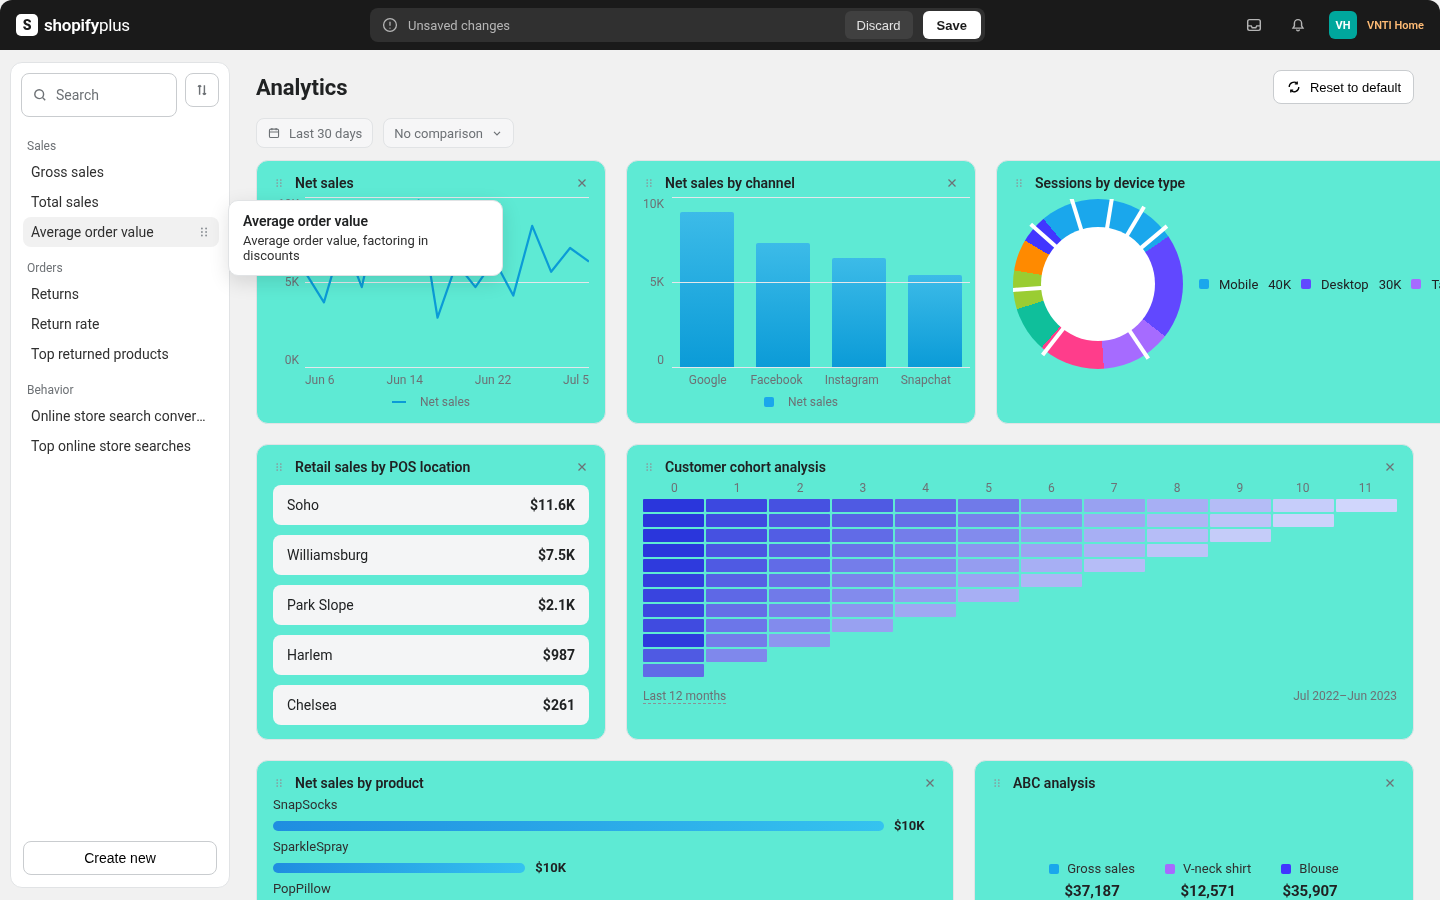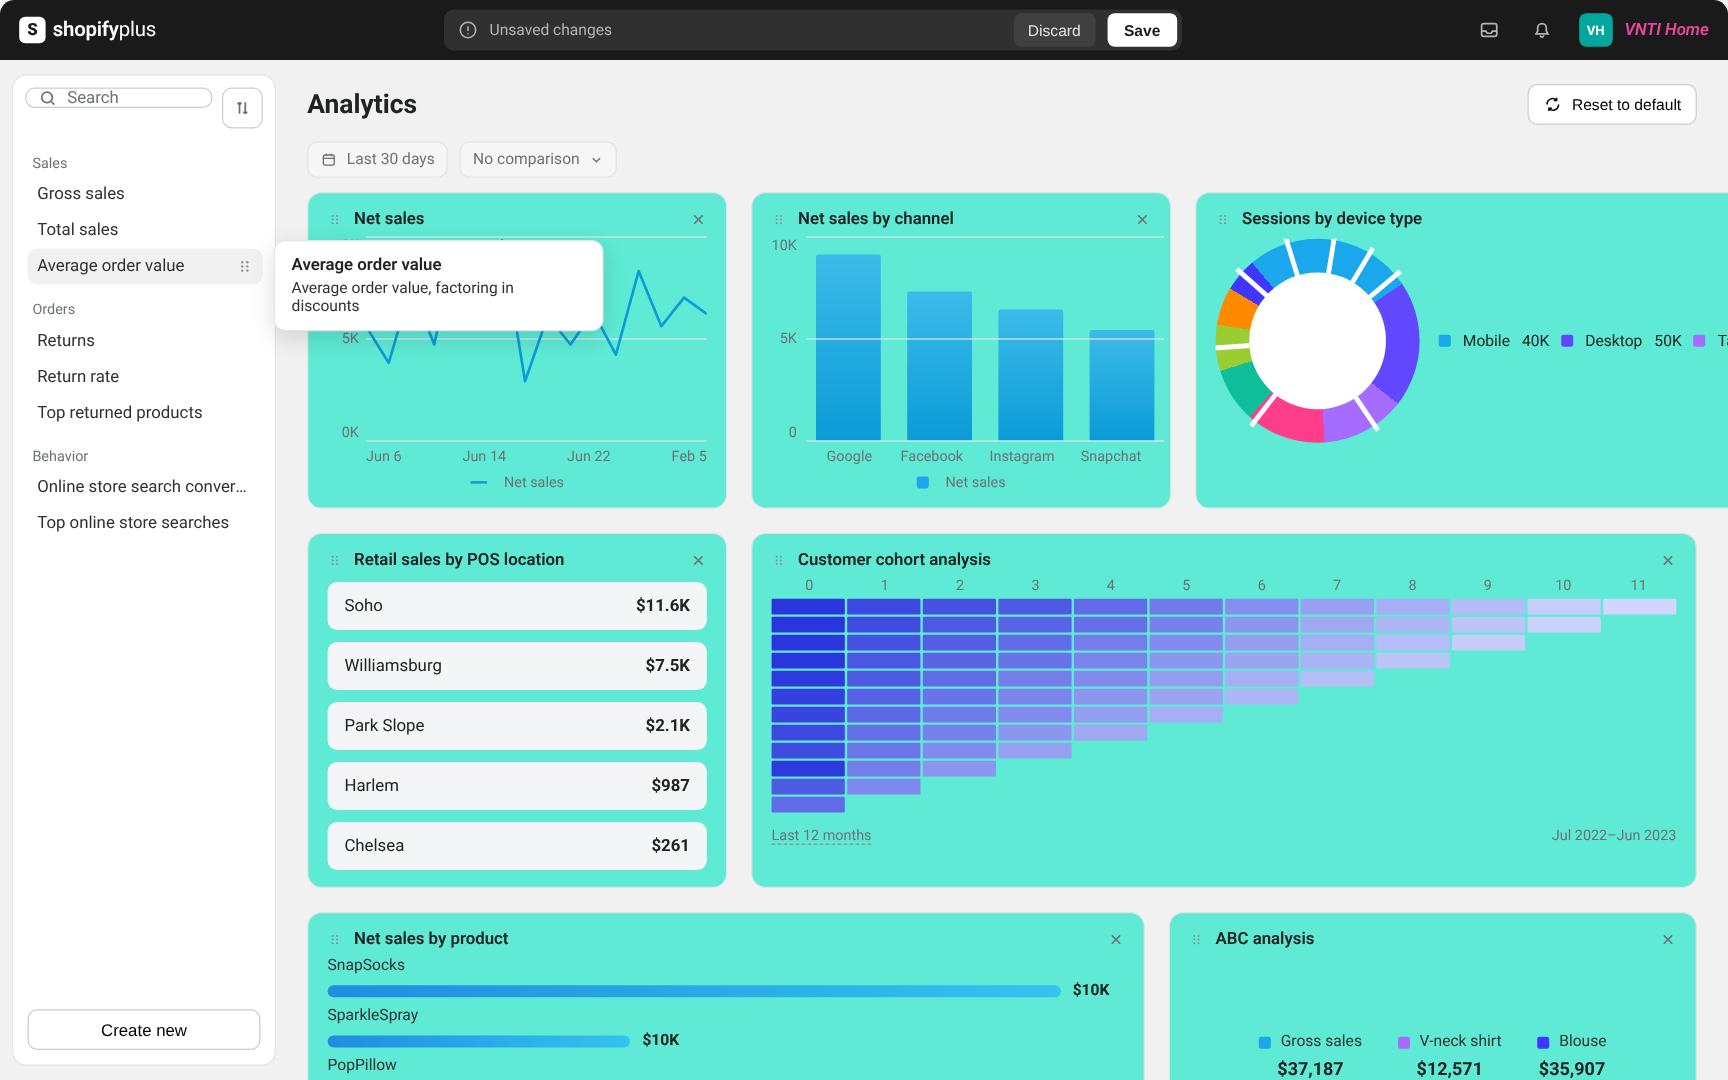--- a/index.html
+++ b/index.html
@@ -12,28 +12,28 @@
   .logo-badge { width: 22px; height: 22px; background: #fff; border-radius: 5px; display: flex; align-items: center; justify-content: center; color: #1a1a1a; font-weight: 900; font-size: 14px; }
   .context-bar { flex: 0 0 615px; margin-left: 240px; height: 34px; background: #303030; border-radius: 8px; display: flex; align-items: center; padding: 0 4px 0 12px; gap: 10px; }
   .context-bar .warn-icon { width: 16px; height: 16px; color: #b5b5b5; }
   .context-bar .unsaved { flex: 1; color: #b5b5b5; font-size: 13px; }
   .btn-discard { background: #404040; color: #e3e3e3; border: none; border-radius: 6px; height: 28px; padding: 0 12px; font-size: 13px; cursor: pointer; }
   .btn-save { background: #fff; color: #1a1a1a; border: none; border-radius: 6px; height: 28px; padding: 0 14px; font-size: 13px; font-weight: 600; cursor: pointer; }
   .topbar-right { margin-left: auto; display: flex; align-items: center; gap: 18px; }
   .icon-btn { width: 26px; height: 26px; border-radius: 6px; display: flex; align-items: center; justify-content: center; color: #b5b5b5; cursor: pointer; }
   .store-chip { display: flex; align-items: center; gap: 10px; cursor: pointer; }
   .store-avatar { width: 28px; height: 28px; background: #00a79d; border-radius: 6px; display: flex; align-items: center; justify-content: center; color:#fff; font-weight:700; font-size:11px; }
-  .store-name { color: #ec4899; font-weight: 600; font-size: 14px; font-style: italic; }
+  .store-name { color: #fdba74; font-weight: 600; font-size: 11px; }
 
   
   .body { position: absolute; top: 50px; left: 0; right: 0; bottom: 0; display: flex; }
   .sidebar-wrap { padding: 12px 0 12px 10px; }
   .sidebar { width: 220px; background: #fff; border: 1px solid #e1e3e5; border-radius: 12px; height: 100%; display: flex; flex-direction: column; }
   .search-row { display: flex; gap: 8px; padding: 10px 10px 10px 10px; }
-  .search-box { flex: 1; border: 1px solid #c9cccf; border-radius: 8px; height: 17px; display: flex; align-items: center; gap: 8px; padding: 0 10px; color: #6d7175; }
+  .search-box { flex: 1; border: 1px solid #c9cccf; border-radius: 8px; height: 44px; display: flex; align-items: center; gap: 8px; padding: 0 10px; color: #6d7175; }
   .sort-btn { width: 34px; height: 34px; border: 1px solid #c9cccf; border-radius: 8px; display: flex; align-items: center; justify-content: center; color: #6d7175; cursor: pointer; }
   .sb-section { padding: 6px 10px 2px 12px; }
   .sb-heading { color: #6d7175; font-size: 12px; padding: 6px 4px 4px; }
   .sb-item { height: 30px; display: flex; align-items: center; padding: 0 8px; border-radius: 8px; font-size: 14px; cursor: pointer; color: #303030; justify-content: space-between; white-space: nowrap; overflow: hidden; text-overflow: ellipsis; }
   .sb-item .label { white-space: nowrap; overflow: hidden; text-overflow: ellipsis; }
   .sb-item.active { background: #f1f1f1; }
   .sb-item .drag { color: #8c9196; display: none; }
   .sb-item.active .drag { display: inline-flex; }
   .sb-footer { margin-top: auto; padding: 12px; }
   .create-btn { width: 100%; height: 34px; border: 1px solid #c9cccf; border-radius: 8px; background: #fff; font-size: 14px; cursor: pointer; }
@@ -286,21 +286,21 @@
               <div class="gridline" style="top:100%"></div>
             <svg viewBox="0 0 285 170" width="100%" height="170" preserveAspectRatio="none" style="position: absolute; inset: 0px;">
                   <path d="M0.0 74.8 L19.0 105.4 L38.0 40.8 L57.0 90.1 L76.0 6.8 L95.0 32.3 L114.0 3.4 L133.0 120.7 L152.0 66.3 L171.0 90.1 L190.0 62.9 L209.0 98.6 L228.0 28.9 L247.0 74.8 L266.0 51.0 L285.0 64.6" fill="none" stroke="#0b9bd7" stroke-width="2.2" stroke-linejoin="round"></path>
                 </svg>
               </div>
           </div>
           <div class="lc-x">
             <span>Jun 6</span>
             <span>Jun 14</span>
             <span>Jun 22</span>
-            <span>Feb 5</span>
+            <span>Jul 5</span>
           </div>
           <div class="legend-row">
               <span style="width:14px;height:2px;background:#0b9bd7;display:inline-block"></span>
               <span>Net sales</span>
             </div>
         </div>
 
         <div class="card">
           <div class="card-h">
             <span class="drag">
@@ -385,21 +385,21 @@
               </div>
             <div class="donut-legend" id="donut-legend">
                 <div class="row">
                   <span class="swatch" style="background:#1aa7ec"></span>
                   <span class="label">Mobile</span>
                   <span class="val">40K</span>
                 </div>
                 <div class="row">
                   <span class="swatch" style="background:#6148ff"></span>
                   <span class="label">Desktop</span>
-                  <span class="val">50K</span>
+                  <span class="val">30K</span>
                 </div>
                 <div class="row">
                   <span class="swatch" style="background:#a66bff"></span>
                   <span class="label">Tablet</span>
                   <span class="val">20K</span>
                 </div>
                 <div class="row">
                   <span class="swatch" style="background:#ff3d8b"></span>
                   <span class="label">Other</span>
                   <span class="val">19K</span>

